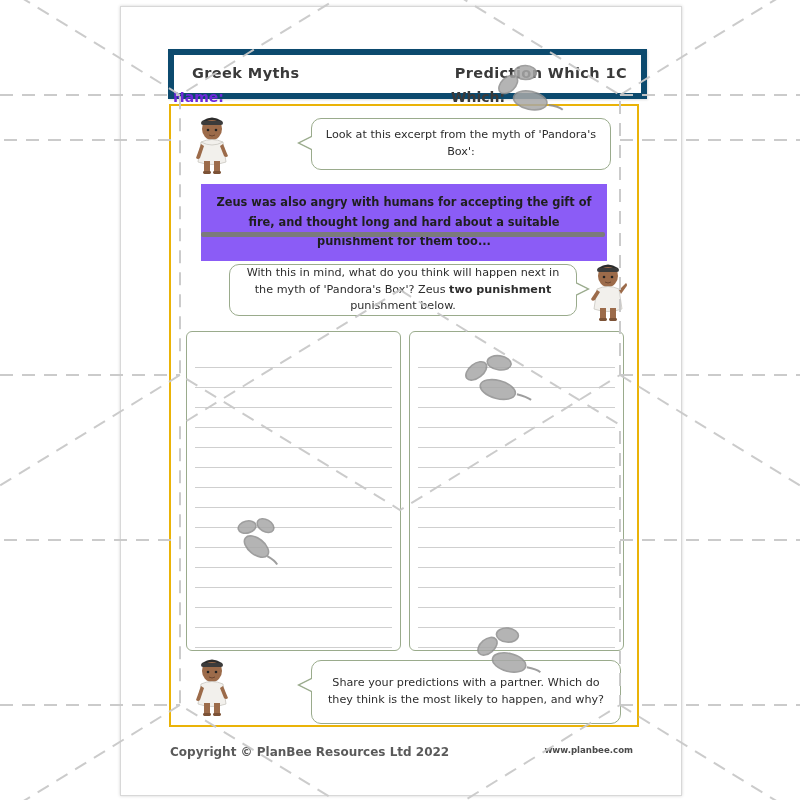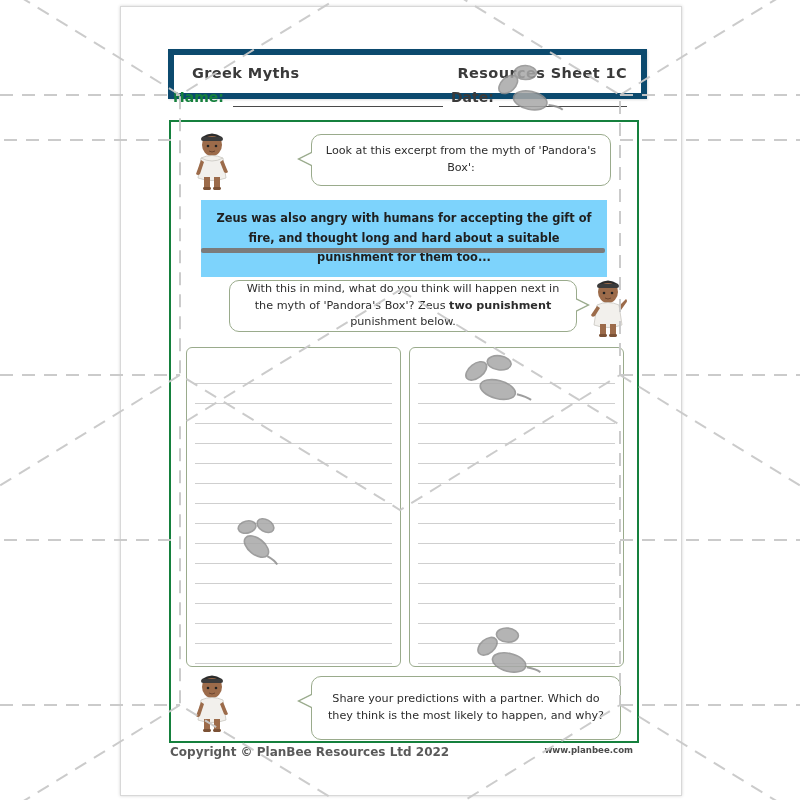--- a/index.html
+++ b/index.html
@@ -75,21 +75,21 @@
     font-family: "DejaVu Sans", sans-serif;
     letter-spacing: 0.4px;
   }
 
   .name-label {
     position: absolute;
     left: 52px;
     top: 82px;
     font-size: 14px;
     font-weight: bold;
-    color: #15803d;
+    color: #6d28d9;
     font-family: "DejaVu Sans", sans-serif;
   }
   .name-rule {
     position: absolute;
     left: 112px;
     top: 99px;
     width: 210px;
     border-bottom: 1.3px solid #4a4a4a;
   }
   .date-label {
@@ -106,24 +106,24 @@
     left: 378px;
     top: 99px;
     width: 128px;
     border-bottom: 1.3px solid #4a4a4a;
   }
 
   
   .body-box {
     position: absolute;
     left: 48px;
-    top: 113px;
+    top: 97px;
     width: 466px;
     height: 619px;
-    border: 2px solid #15803d;
+    border: 2px solid #eab308;
     background: #ffffff;
   }
 
   
   .bubble {
     position: absolute;
     border: 1px solid #9aab8c;
     border-radius: 10px;
     background: #ffffff;
     box-sizing: border-box;
@@ -182,21 +182,21 @@
     border-color: transparent transparent transparent #ffffff;
   }
 
   
   .excerpt {
     position: absolute;
     left: 30px;
     top: 78px;
     width: 406px;
     padding: 8px 12px 10px 12px;
-    background: #7dd3fc;
+    background: #8b5cf6;
     box-sizing: border-box;
     text-align: center;
   }
   .excerpt .etxt {
     font-family: "DejaVu Sans", sans-serif;
     font-size: 11.4px;
     font-weight: bold;
     line-height: 1.55;
     color: #1f1f1f;
   }
@@ -259,26 +259,26 @@
 </style>
 </head>
 <body>
 
 <div id="page">
 
   <div class="sheet">
 
     <div class="header-box">
       <div class="header-title-left">Greek Myths</div>
-      <div class="header-title-right">Resources Sheet 1C</div>
+      <div class="header-title-right">Prediction Which 1C</div>
     </div>
 
     <div class="name-label">Name:</div>
     <div class="name-rule"></div>
-    <div class="date-label">Date:</div>
+    <div class="date-label">Which:</div>
     <div class="date-rule"></div>
 
     <div class="body-box">
 
       <svg class="char" style="left:18px; top:8px;" width="46" height="62" viewBox="0 0 46 62">
         <ellipse cx="23" cy="15" rx="10" ry="11" fill="#9c6b4a"></ellipse>
         <path d="M13 10 q10 -8 20 0 l0 -3 q-10 -7 -20 0 z" fill="#2c2c2c"></path>
         <rect x="12" y="7" width="22" height="4" rx="2" fill="#3b3b3b"></rect>
         <circle cx="19" cy="16" r="1.3" fill="#222"></circle>
         <circle cx="27" cy="16" r="1.3" fill="#222"></circle>

